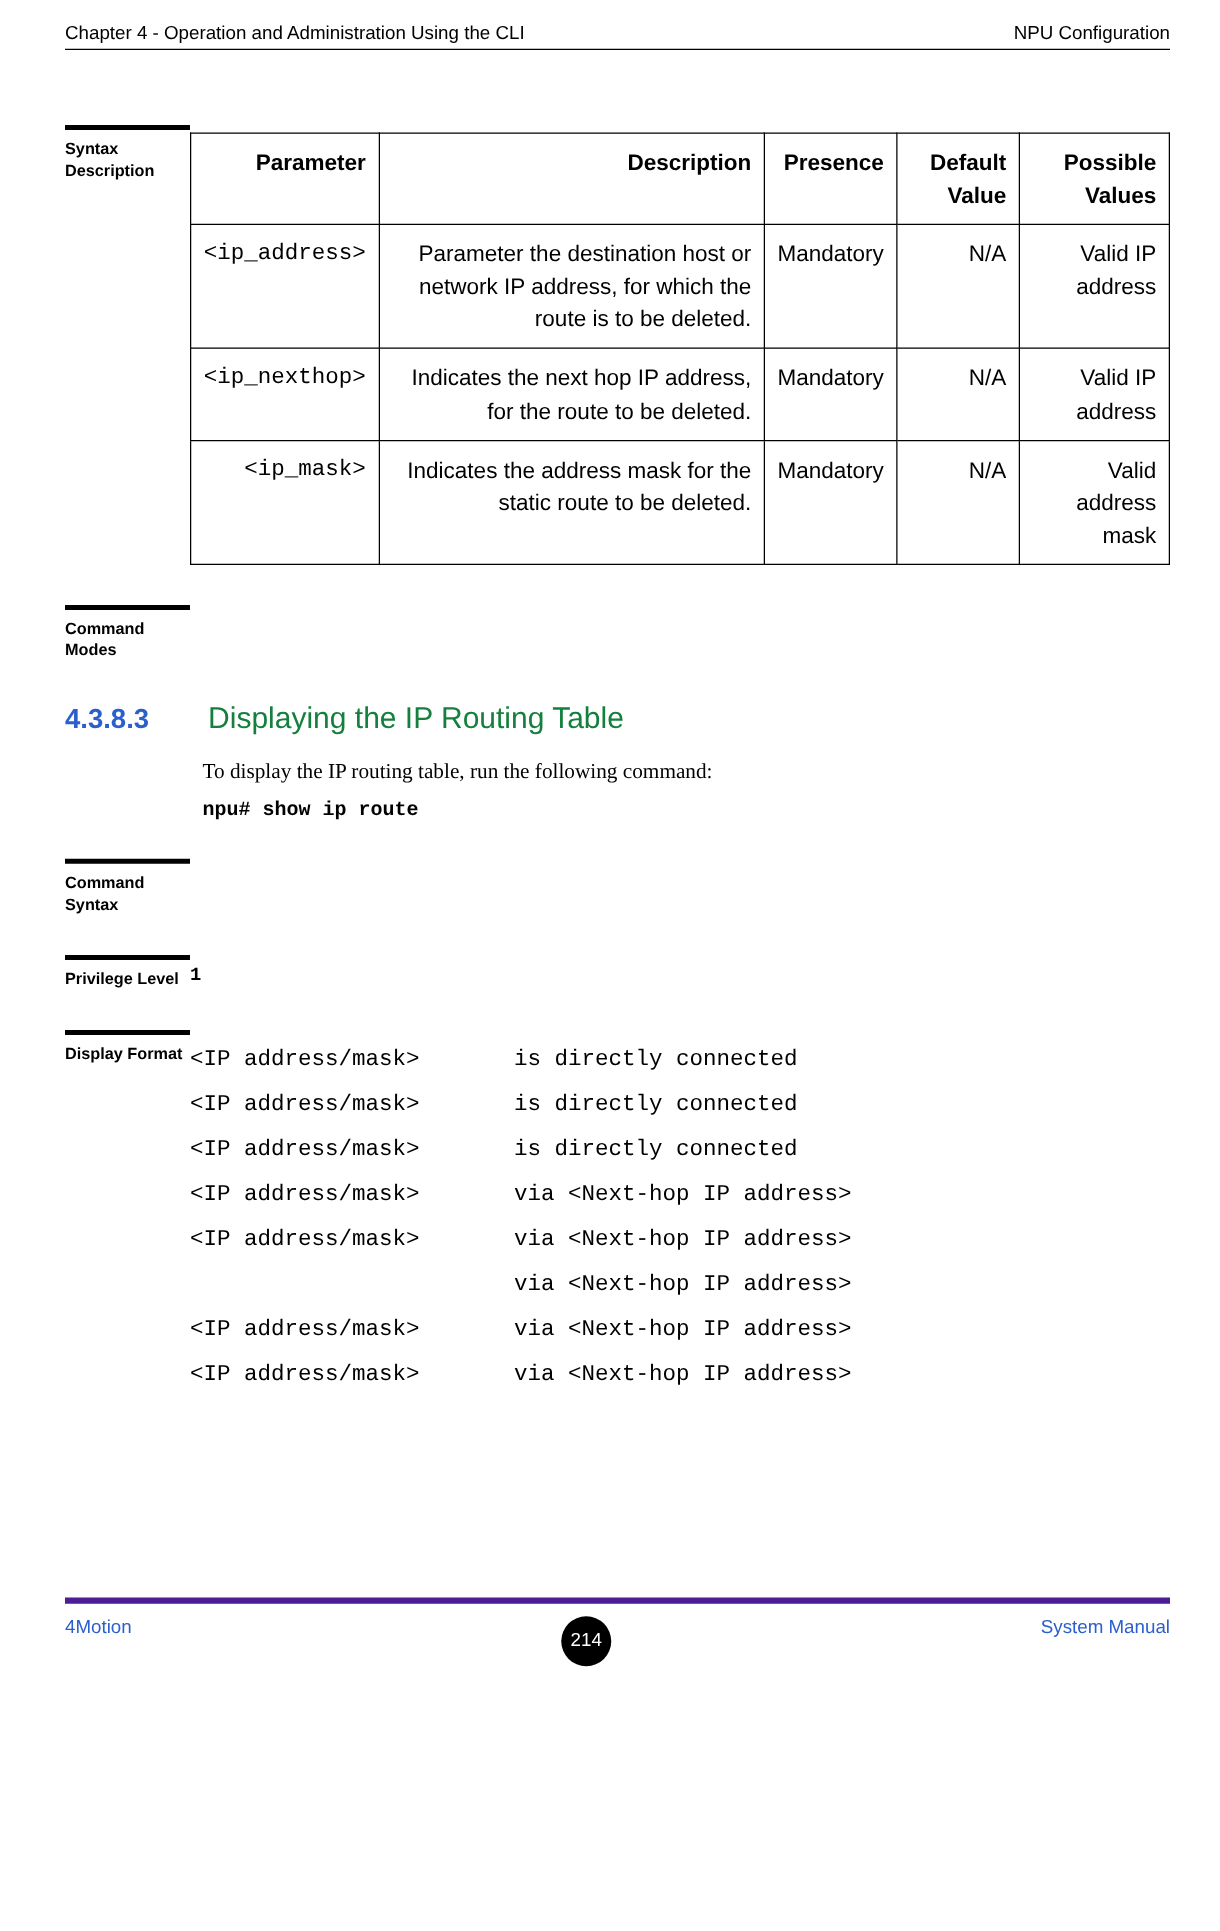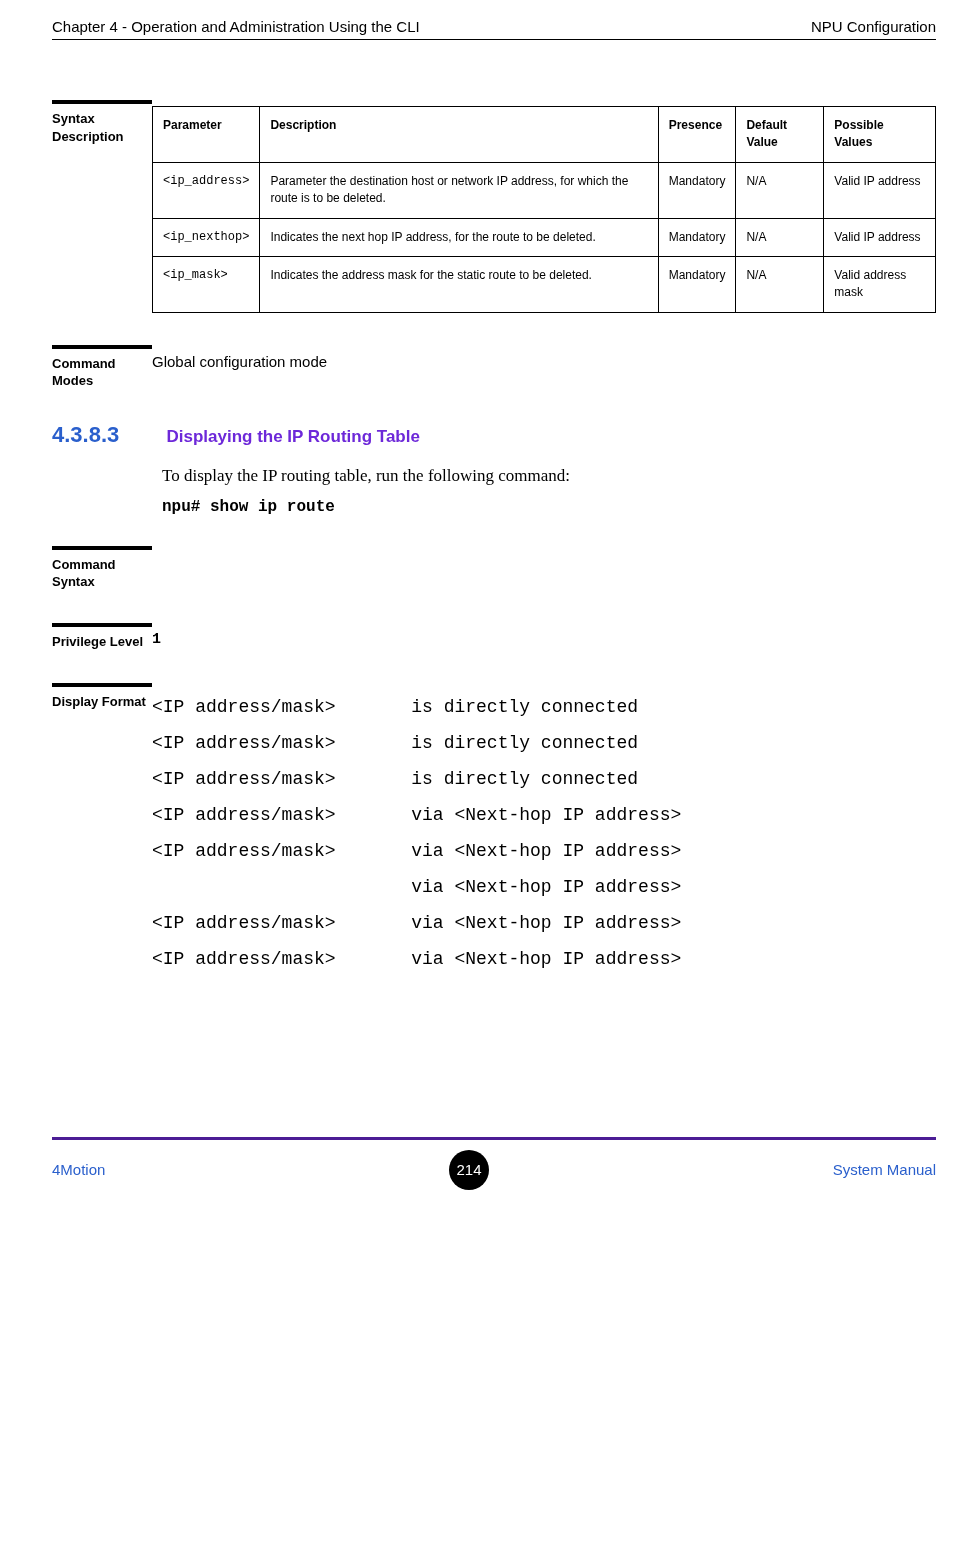--- a/index.html
+++ b/index.html
@@ -3,30 +3,30 @@
 <meta charset="utf-8">
 <style>
   * { box-sizing: border-box; margin: 0; padding: 0; }
   html, body { width: 976px; background: #fff; font-family: Arial, Helvetica, sans-serif; color: #000; }
   .page { width: 976px; padding: 18px 40px 20px 52px; position: relative; }
   .header-row { display: flex; justify-content: space-between; font-size: 15px; border-bottom: 1px solid #000; padding-bottom: 4px; margin-bottom: 60px; }
   .two-col { display: flex; align-items: flex-start; margin-bottom: 32px; }
   .label-col { width: 100px; flex: 0 0 100px; font-weight: bold; font-size: 13px; border-top: 4px solid #000; padding-top: 6px; line-height: 1.35; }
   .content-col { flex: 1; padding-top: 6px; font-size: 15px; line-height: 1.45; }
   table.param { border-collapse: collapse; width: 100%; }
-  table.param th, table.param td { border: 1px solid #000; padding: 10px 10px; vertical-align: top; font-size: 12px; text-align: left; }
+  table.param th, table.param td { border: 1px solid #000; padding: 10px 10px; vertical-align: top; font-size: 18px; text-align: right; }
   table.param th { font-weight: bold; }
   .mono { font-family: Liberation Mono, monospace; }
   .section-block { margin: 30px 0 20px 110px; }
   .section-no { color: #2a5fcc; font-size: 22px; font-weight: bold; display: inline-block; margin-right: 28px; margin-left: -110px; width: 82px; }
-  .section-title { color: #6d28d9; font-size: 17px; font-weight: bold; }
+  .section-title { color: #15803d; font-size: 24px; font-weight: normal; }
   .section-body { font-family: Georgia, "Times New Roman", serif; font-size: 17px; margin: 18px 0 12px 0; }
   .section-cmd { font-family: "Courier New", Courier, monospace; font-weight: bold; font-size: 16px; margin-bottom: 30px; }
   .display-pre { font-family: "Courier New", Courier, monospace; font-size: 18px; white-space: pre; line-height: 2.0; }
-  .footer { display: flex; align-items: center; justify-content: space-between; margin-top: 160px; border-top: 3px solid #4c1d95; padding-top: 10px; font-size: 15px; }
+  .footer { display: flex; align-items: flex-start; justify-content: space-between; margin-top: 160px; border-top: 5px solid #4c1d95; padding-top: 10px; font-size: 15px; }
   .footer .left, .footer .right { color: #2a5fcc; }
   .page-badge { width: 40px; height: 40px; border-radius: 50%; background: #000000; color: #fff; display: flex; align-items: center; justify-content: center; font-size: 15px; }
   .content-col.bold-mono { font-family: "Courier New", Courier, monospace; font-weight: bold; }
 </style>
 </head>
 <body>
 
 <div class="page">
 
   <div class="header-row">
@@ -69,21 +69,20 @@
             <td>N/A</td>
             <td>Valid address mask</td>
           </tr>
         </tbody>
       </table>
     </div>
   </div>
 
   <div class="two-col">
     <div class="label-col">Command Modes</div>
-    <div class="content-col">Global configuration mode</div>
   </div>
 
   <div class="section-block">
     <div>
       <span class="section-no">4.3.8.3</span>
       <span class="section-title">Displaying the IP Routing Table</span>
     </div>
     <div class="section-body">To display the IP routing table, run the following command:</div>
     <div class="section-cmd">npu# show ip route</div>
   </div>

